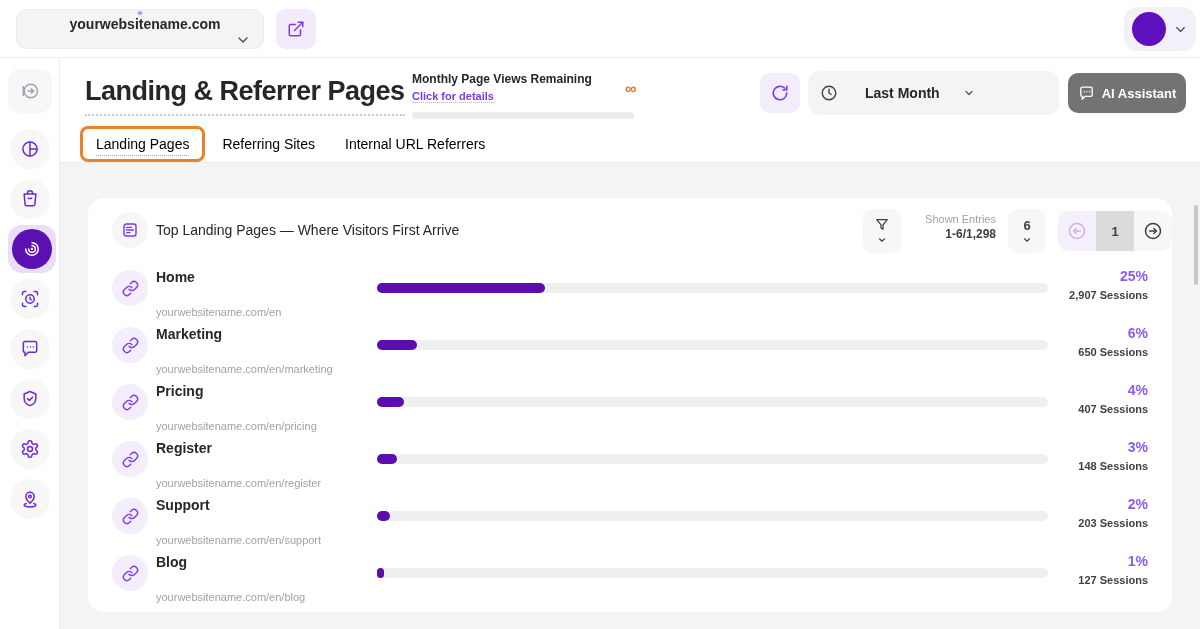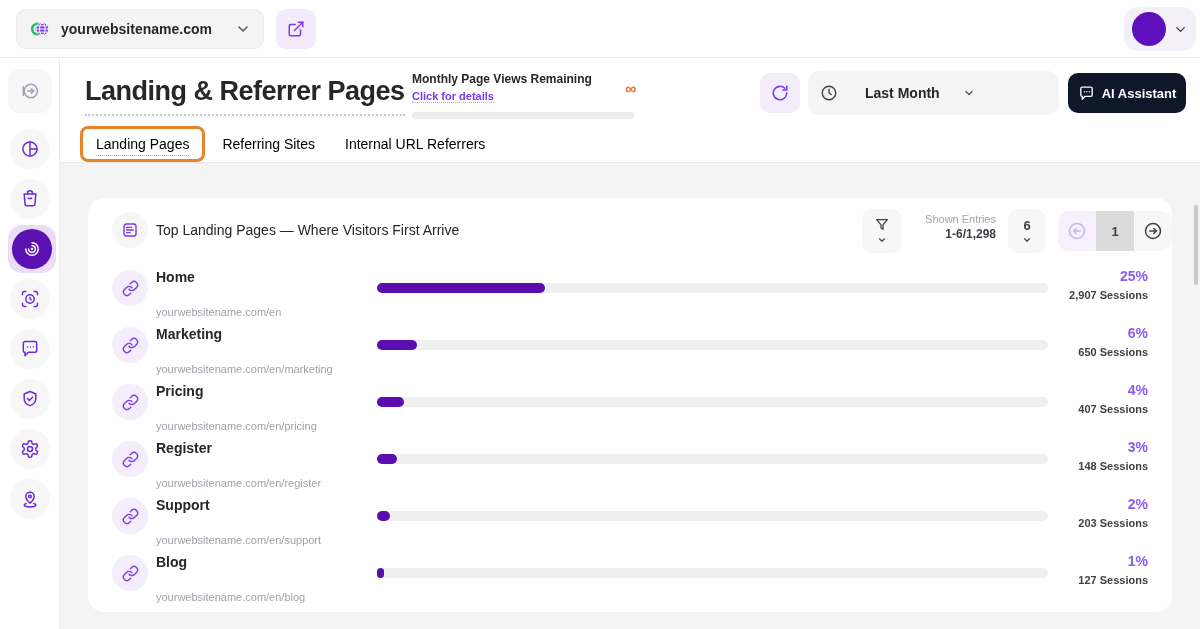--- a/index.html
+++ b/index.html
@@ -1,21 +1,21 @@
 <!DOCTYPE html>
 <html><head>
 <meta charset="utf-8">
 <style>
   * { margin:0; padding:0; box-sizing:border-box; }
   html,body { width:1200px; height:629px; font-family:"Liberation Sans", sans-serif; background:#fff; overflow:hidden; }
   .app { position:relative; width:1200px; height:629px; background:#fff; }
 
   
   .topbar { position:absolute; left:0; top:0; width:1200px; height:58px; background:#fff; border-bottom:1px solid #ECECEC; }
-  .site-select { position:absolute; left:16px; top:9px; width:248px; height:40px; background:#F4F4F5; border:1px solid #EDEDEE; border-radius:10px; display:flex; align-items:center; padding:0 12px; cursor:pointer; }
+  .site-select { position:absolute; left:16px; top:9px; width:248px; height:40px; background:#F4F4F5; border:1px solid #EDEDEE; border-radius:10px; display:flex; align-items:center; padding:0 12px; cursor:pointer;flex-direction:column; }
   .site-select .label { font-size:14px; font-weight:700; color:#27272A; margin-left:10px; }
   .site-select .chev { margin-left:auto; color:#52525B; display:flex; }
   .ext-btn { position:absolute; left:276px; top:9px; width:40px; height:40px; border-radius:10px; background:#F3EBFC; display:flex; align-items:center; justify-content:center; color:#7C3AED; cursor:pointer; }
   .avatar-pill { position:absolute; right:4px; top:7px; width:72px; height:44px; border-radius:14px; background:#F4F0FA; display:flex; align-items:center; padding:0 8px; cursor:pointer; }
   .avatar-circle { width:34px; height:34px; border-radius:50%; background:#5E10BE; }
   .avatar-pill .chev { margin-left:auto; color:#3F3F46; display:flex; }
 
   
   .sidebar { position:absolute; left:0; top:58px; width:60px; height:571px; background:#fff; border-right:1px solid #ECECEC; }
   .side-item { position:absolute; left:10px; width:40px; height:40px; border-radius:50%; background:#F7F7F8; display:flex; align-items:center; justify-content:center; color:#6D28D9; cursor:pointer; }
@@ -30,21 +30,21 @@
   .quota-label { font-size:12px; font-weight:700; color:#27272A; }
   .quota-link { font-size:11px; color:#7C3AED; font-weight:600; display:inline-block; border-bottom:1px dotted #C6A9EE; margin-top:2px; cursor:pointer; }
   .quota-bar { margin-top:8px; width:222px; height:7px; border-radius:4px; background:#ECECEC; }
   .quota-inf { position:absolute; left:565px; top:22px; font-size:16px; font-weight:700; color:#F0702E; }
   .refresh-btn { position:absolute; left:700px; top:15px; width:40px; height:40px; border-radius:10px; background:#F3EDFB; color:#7C3AED; display:flex; align-items:center; justify-content:center; cursor:pointer; }
   .date-pill { position:absolute; left:748px; top:13px; width:251px; height:44px; border-radius:12px; background:#F4F4F5; display:flex; align-items:center; padding:0 12px; cursor:pointer;gap:19px; }
   .date-pill .clock { color:#3F3F46; display:flex; }
   .date-preset { font-size:14px; font-weight:700; color:#27272A; margin-left:8px; }
   .date-range { font-size:12.5px; color:#3F3F46; margin-left:12px; }
   .date-pill .chev { color:#52525B; margin-left:4px; display:flex; }
-  .ai-btn { position:absolute; left:1008px; top:15px; width:118px; height:40px; border-radius:10px; background:#0f172a; color:#fff; display:flex; align-items:center; justify-content:center; gap:7px; font-size:13px; font-weight:700; cursor:pointer; }
+  .ai-btn { position:absolute; left:1008px; top:15px; width:118px; height:40px; border-radius:10px; background:#737373; color:#fff; display:flex; align-items:center; justify-content:center; gap:7px; font-size:13px; font-weight:700; cursor:pointer; }
 
   .tabs { position:absolute; left:20px; top:68px; display:flex; align-items:center; }
   .tab { font-size:14px; font-weight:500; color:#000000; cursor:pointer; }
   .tab-highlight { border:3px solid #E8832A; border-radius:8px; padding:6px 13px; margin-right:17px; }
   .tab-highlight .tab { border-bottom:1px dotted #ACACAC; padding-bottom:3px; }
   .tab.plain { margin-right:30px; }
 
   
   .content { position:absolute; left:60px; top:163px; width:1140px; height:466px; background:#F4F4F5; }
   .card { position:absolute; left:28px; top:35px; width:1084px; height:414px; background:#fff; border-radius:16px; }

